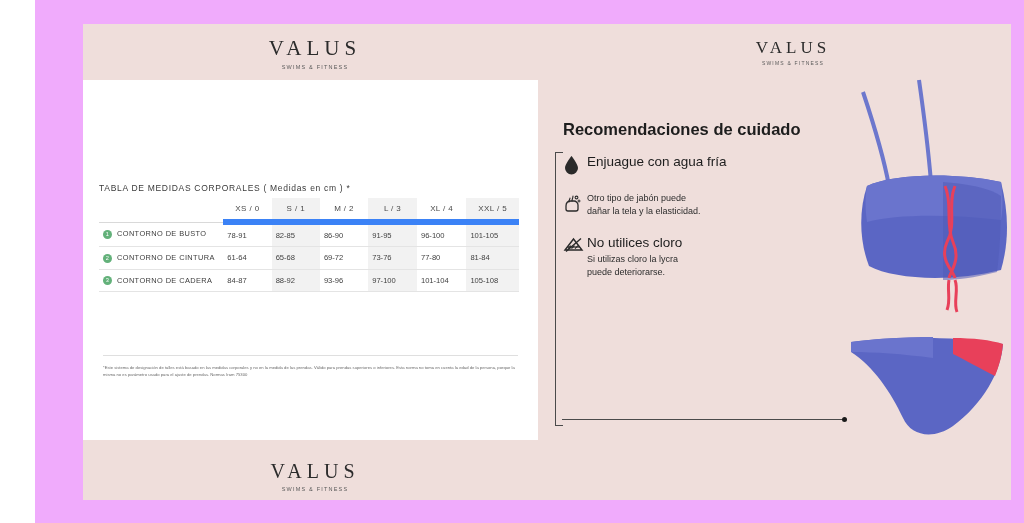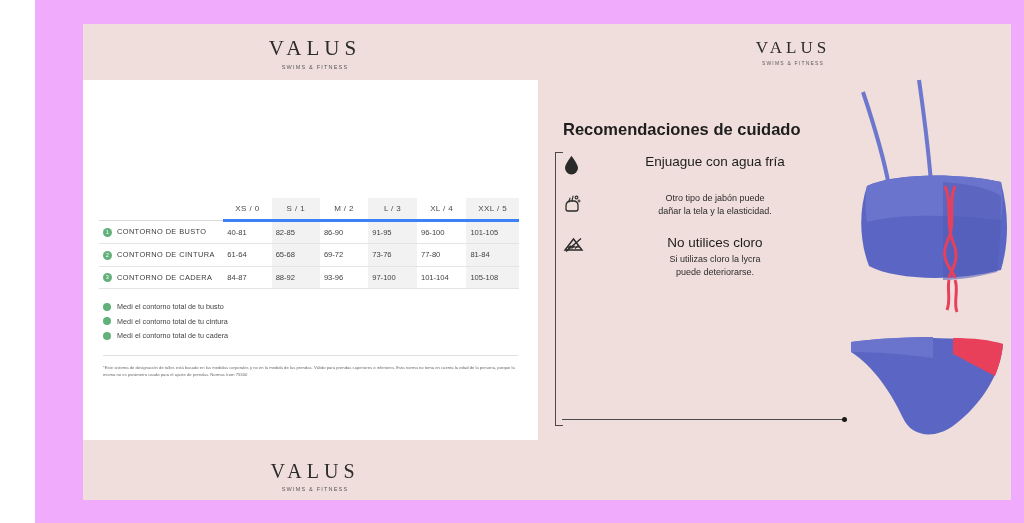--- a/index.html
+++ b/index.html
@@ -96,21 +96,21 @@
   }
   table.sizes th, table.sizes td {
     padding: 6px 4px;
     text-align: left;
     font-weight: 400;
   }
   table.sizes thead th {
     font-size: 8px;
     color: #4a4a4a;
     letter-spacing: .4px;
-    border-bottom: 3px solid #3b82f6;
+    border-bottom: 6px solid #3b82f6;
     text-align: center;
   }
   table.sizes thead th.rowhead {
     text-align: left;
     border-bottom: 1px solid #d9d9d9;
   }
   table.sizes tbody td {
     border-bottom: 1px solid #e4e4e4;
   }
   table.sizes tbody td.label {
@@ -200,21 +200,20 @@
     top: 96px;
     font-size: 16.5px;
     color: #1d1d1d;
     font-weight: 700;
   }
   .care-list {
     position: absolute;
     left: 16px;
     top: 130px;
     width: 280px;
-    text-align: center;
   }
   .care-item {
     display: flex;
     align-items: flex-start;
     margin-bottom: 17px;
   }
   .care-icon {
     width: 24px;
     flex: 0 0 24px;
     display: flex;
@@ -280,37 +279,38 @@
   <div class="canvas">
 
     <div class="left-panel">
 
       <div class="brand brand-top">
         <div class="brand-name">VALUS</div>
         <div class="brand-sub">SWIMS &amp; FITNESS</div>
       </div>
 
       <div class="white-card">
+        <div class="table-title">TABLA DE MEDIDAS CORPORALES  ( Medidas en cm ) *</div>
 
         <table class="sizes">
           <thead>
             <tr>
               <th class="rowhead" style="width:118px"></th>
               <th style="width:52px">XS / 0</th>
               <th class="shade" style="width:52px">S / 1</th>
               <th style="width:52px">M / 2</th>
               <th class="shade" style="width:52px">L / 3</th>
               <th style="width:52px">XL / 4</th>
               <th class="shade" style="width:56px">XXL / 5</th>
             </tr>
           </thead>
           <tbody>
             <tr>
               <td class="label"><span class="numdot">1</span><span>CONTORNO DE BUSTO</span></td>
-              <td>40-81</td>
+              <td>78-91</td>
               <td class="shade">82-85</td>
               <td>86-90</td>
               <td class="shade">91-95</td>
               <td>96-100</td>
               <td class="shade">101-105</td>
             </tr>
             <tr>
               <td class="label"><span class="numdot">2</span><span>CONTORNO DE CINTURA</span></td>
               <td>61-64</td>
               <td class="shade">65-68</td>
@@ -324,34 +324,20 @@
               <td>84-87</td>
               <td class="shade">88-92</td>
               <td>93-96</td>
               <td class="shade">97-100</td>
               <td>101-104</td>
               <td class="shade">105-108</td>
             </tr>
           </tbody>
         </table>
 
-        <div class="notes">
-          <div class="note-row">
-            <div class="note-dot"></div>
-            <div class="note-text">Medí el contorno total de tu busto</div>
-          </div>
-          <div class="note-row">
-            <div class="note-dot"></div>
-            <div class="note-text">Medí el contorno total de tu cintura</div>
-          </div>
-          <div class="note-row">
-            <div class="note-dot"></div>
-            <div class="note-text">Medí el contorno total de tu cadera</div>
-          </div>
-        </div>
 
         <div class="divider"></div>
         <div class="footnote">*Este sistema de designación de talles está basado en las medidas corporales y no en la medida de las prendas. Válido para prendas superiores o inferiores. Esta norma no toma en cuenta la edad de la persona, porque la misma no es parámetro usado para el ajuste de prendas. Normas Iram 75300</div>
       </div>
 
       <div class="brand brand-bottom">
         <div class="brand-name">VALUS</div>
         <div class="brand-sub">SWIMS &amp; FITNESS</div>
       </div>
     </div>

